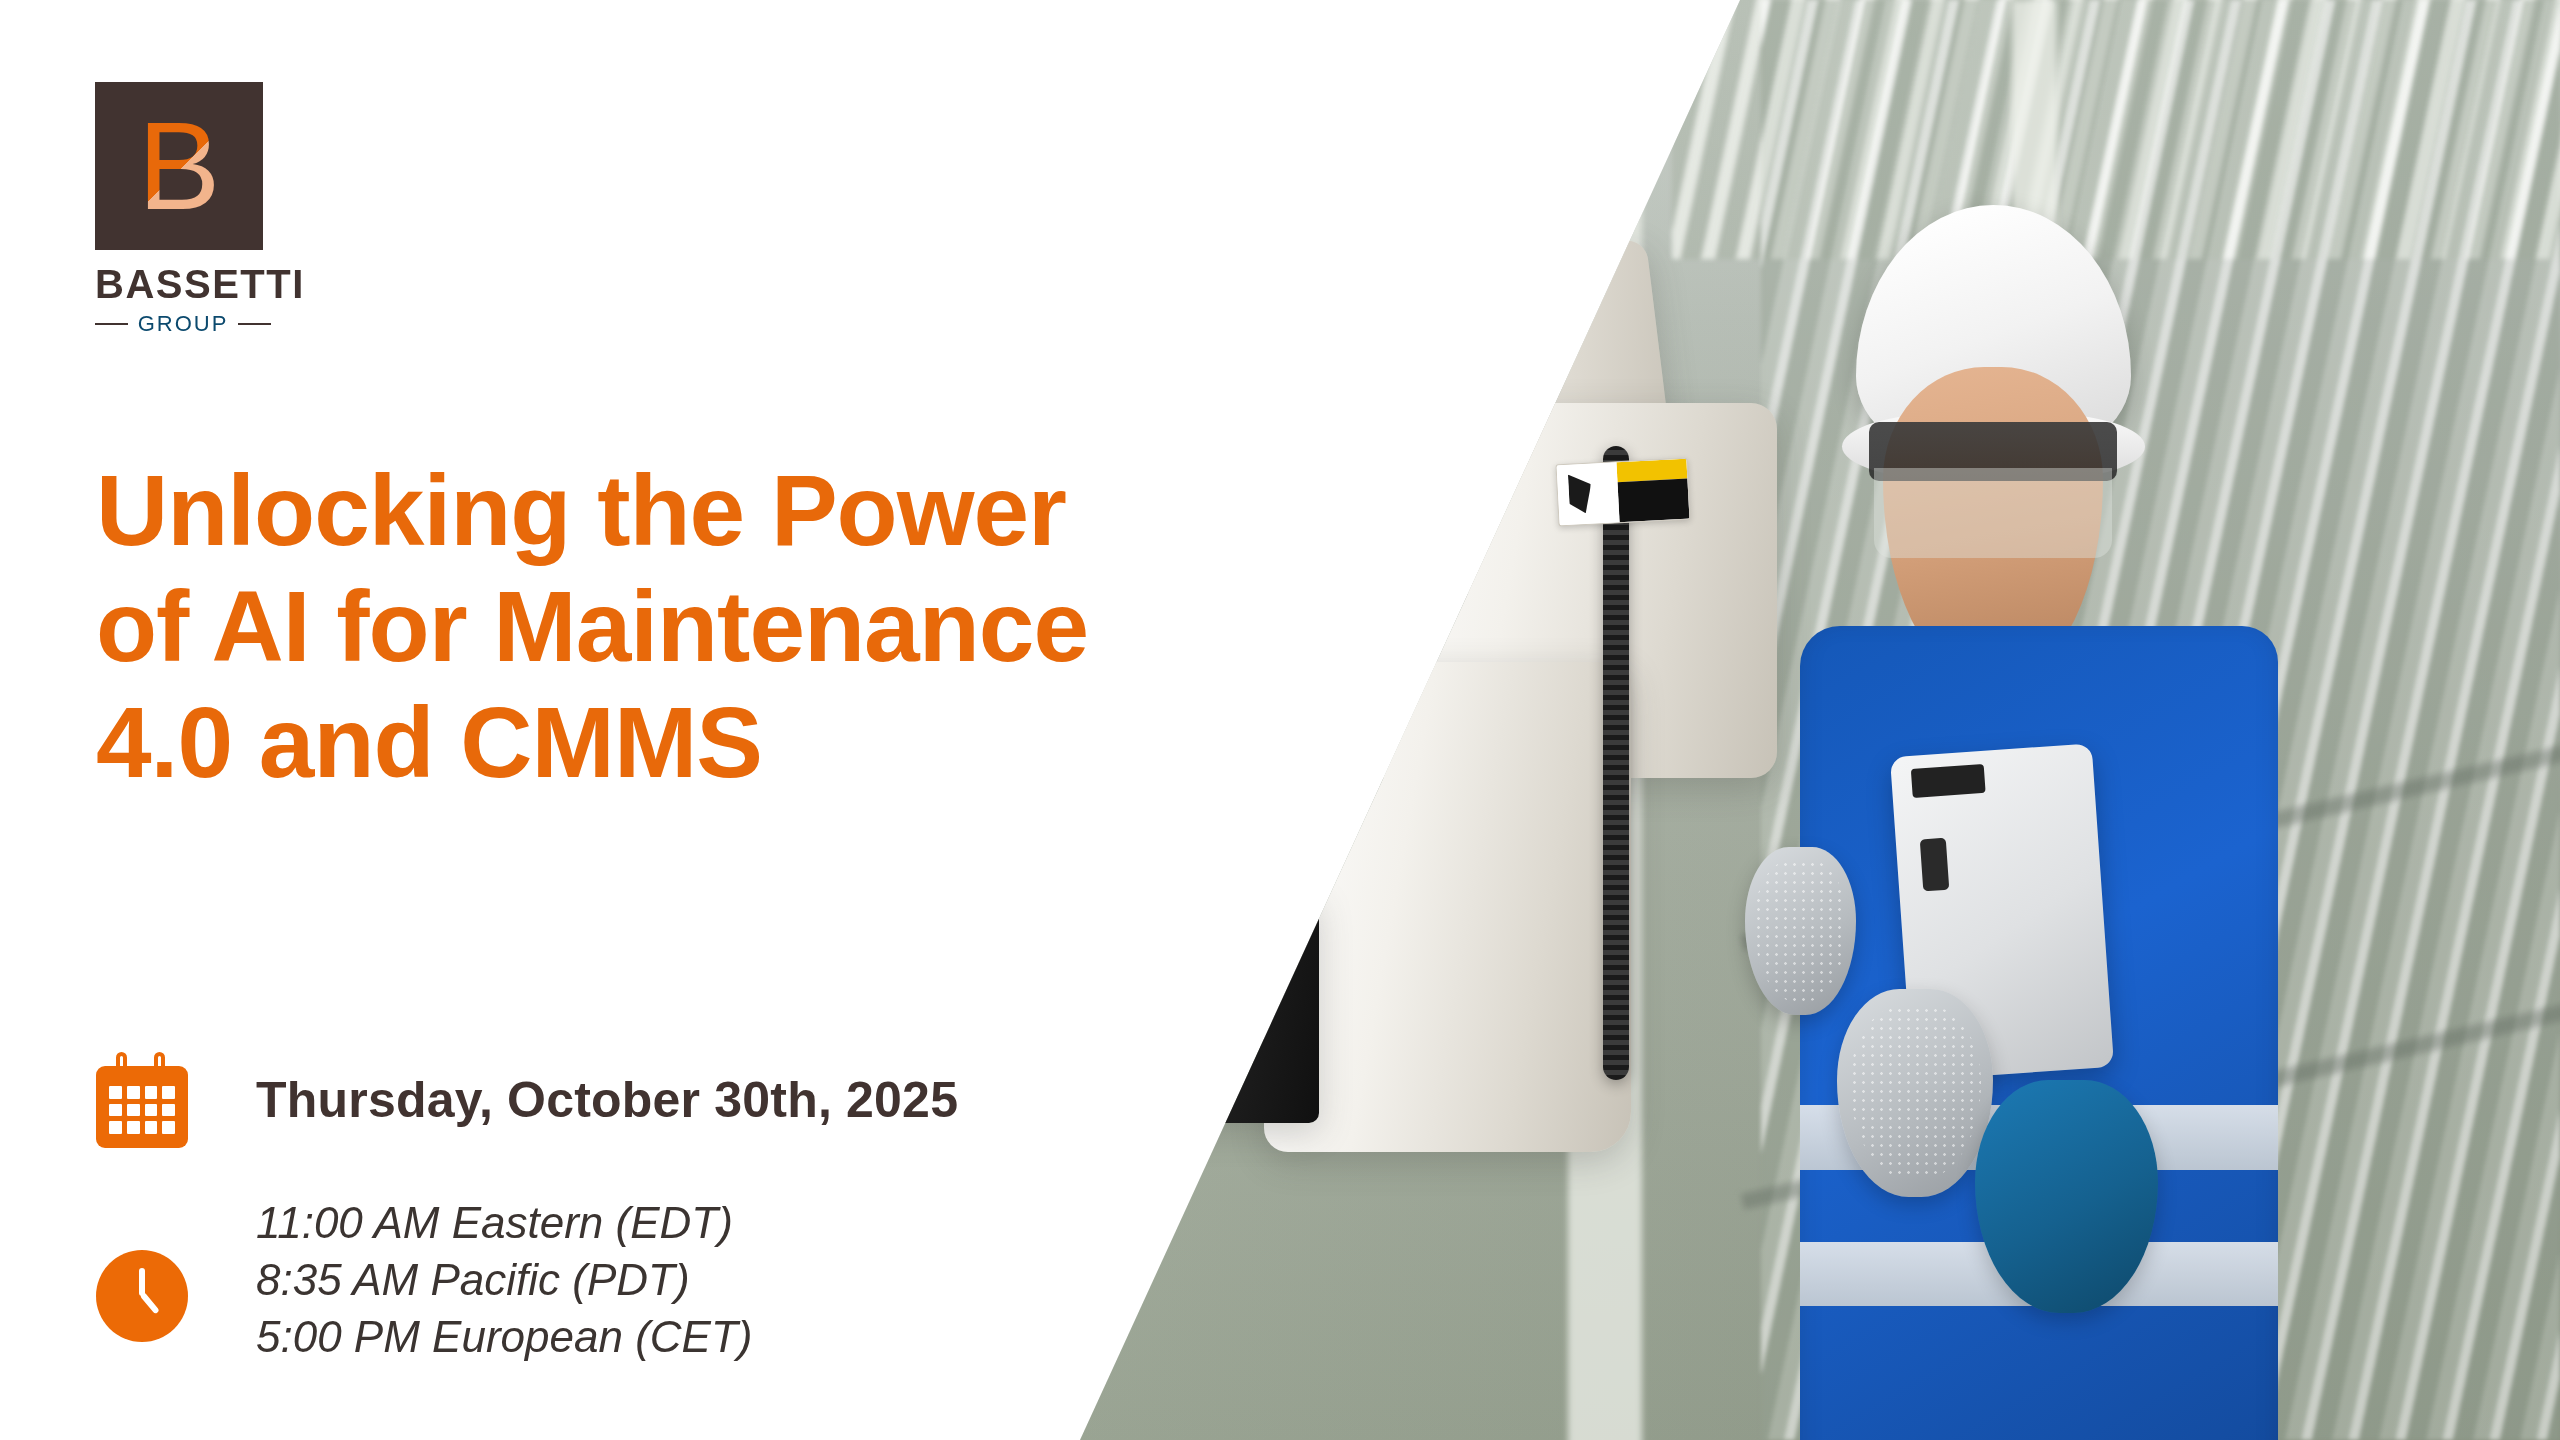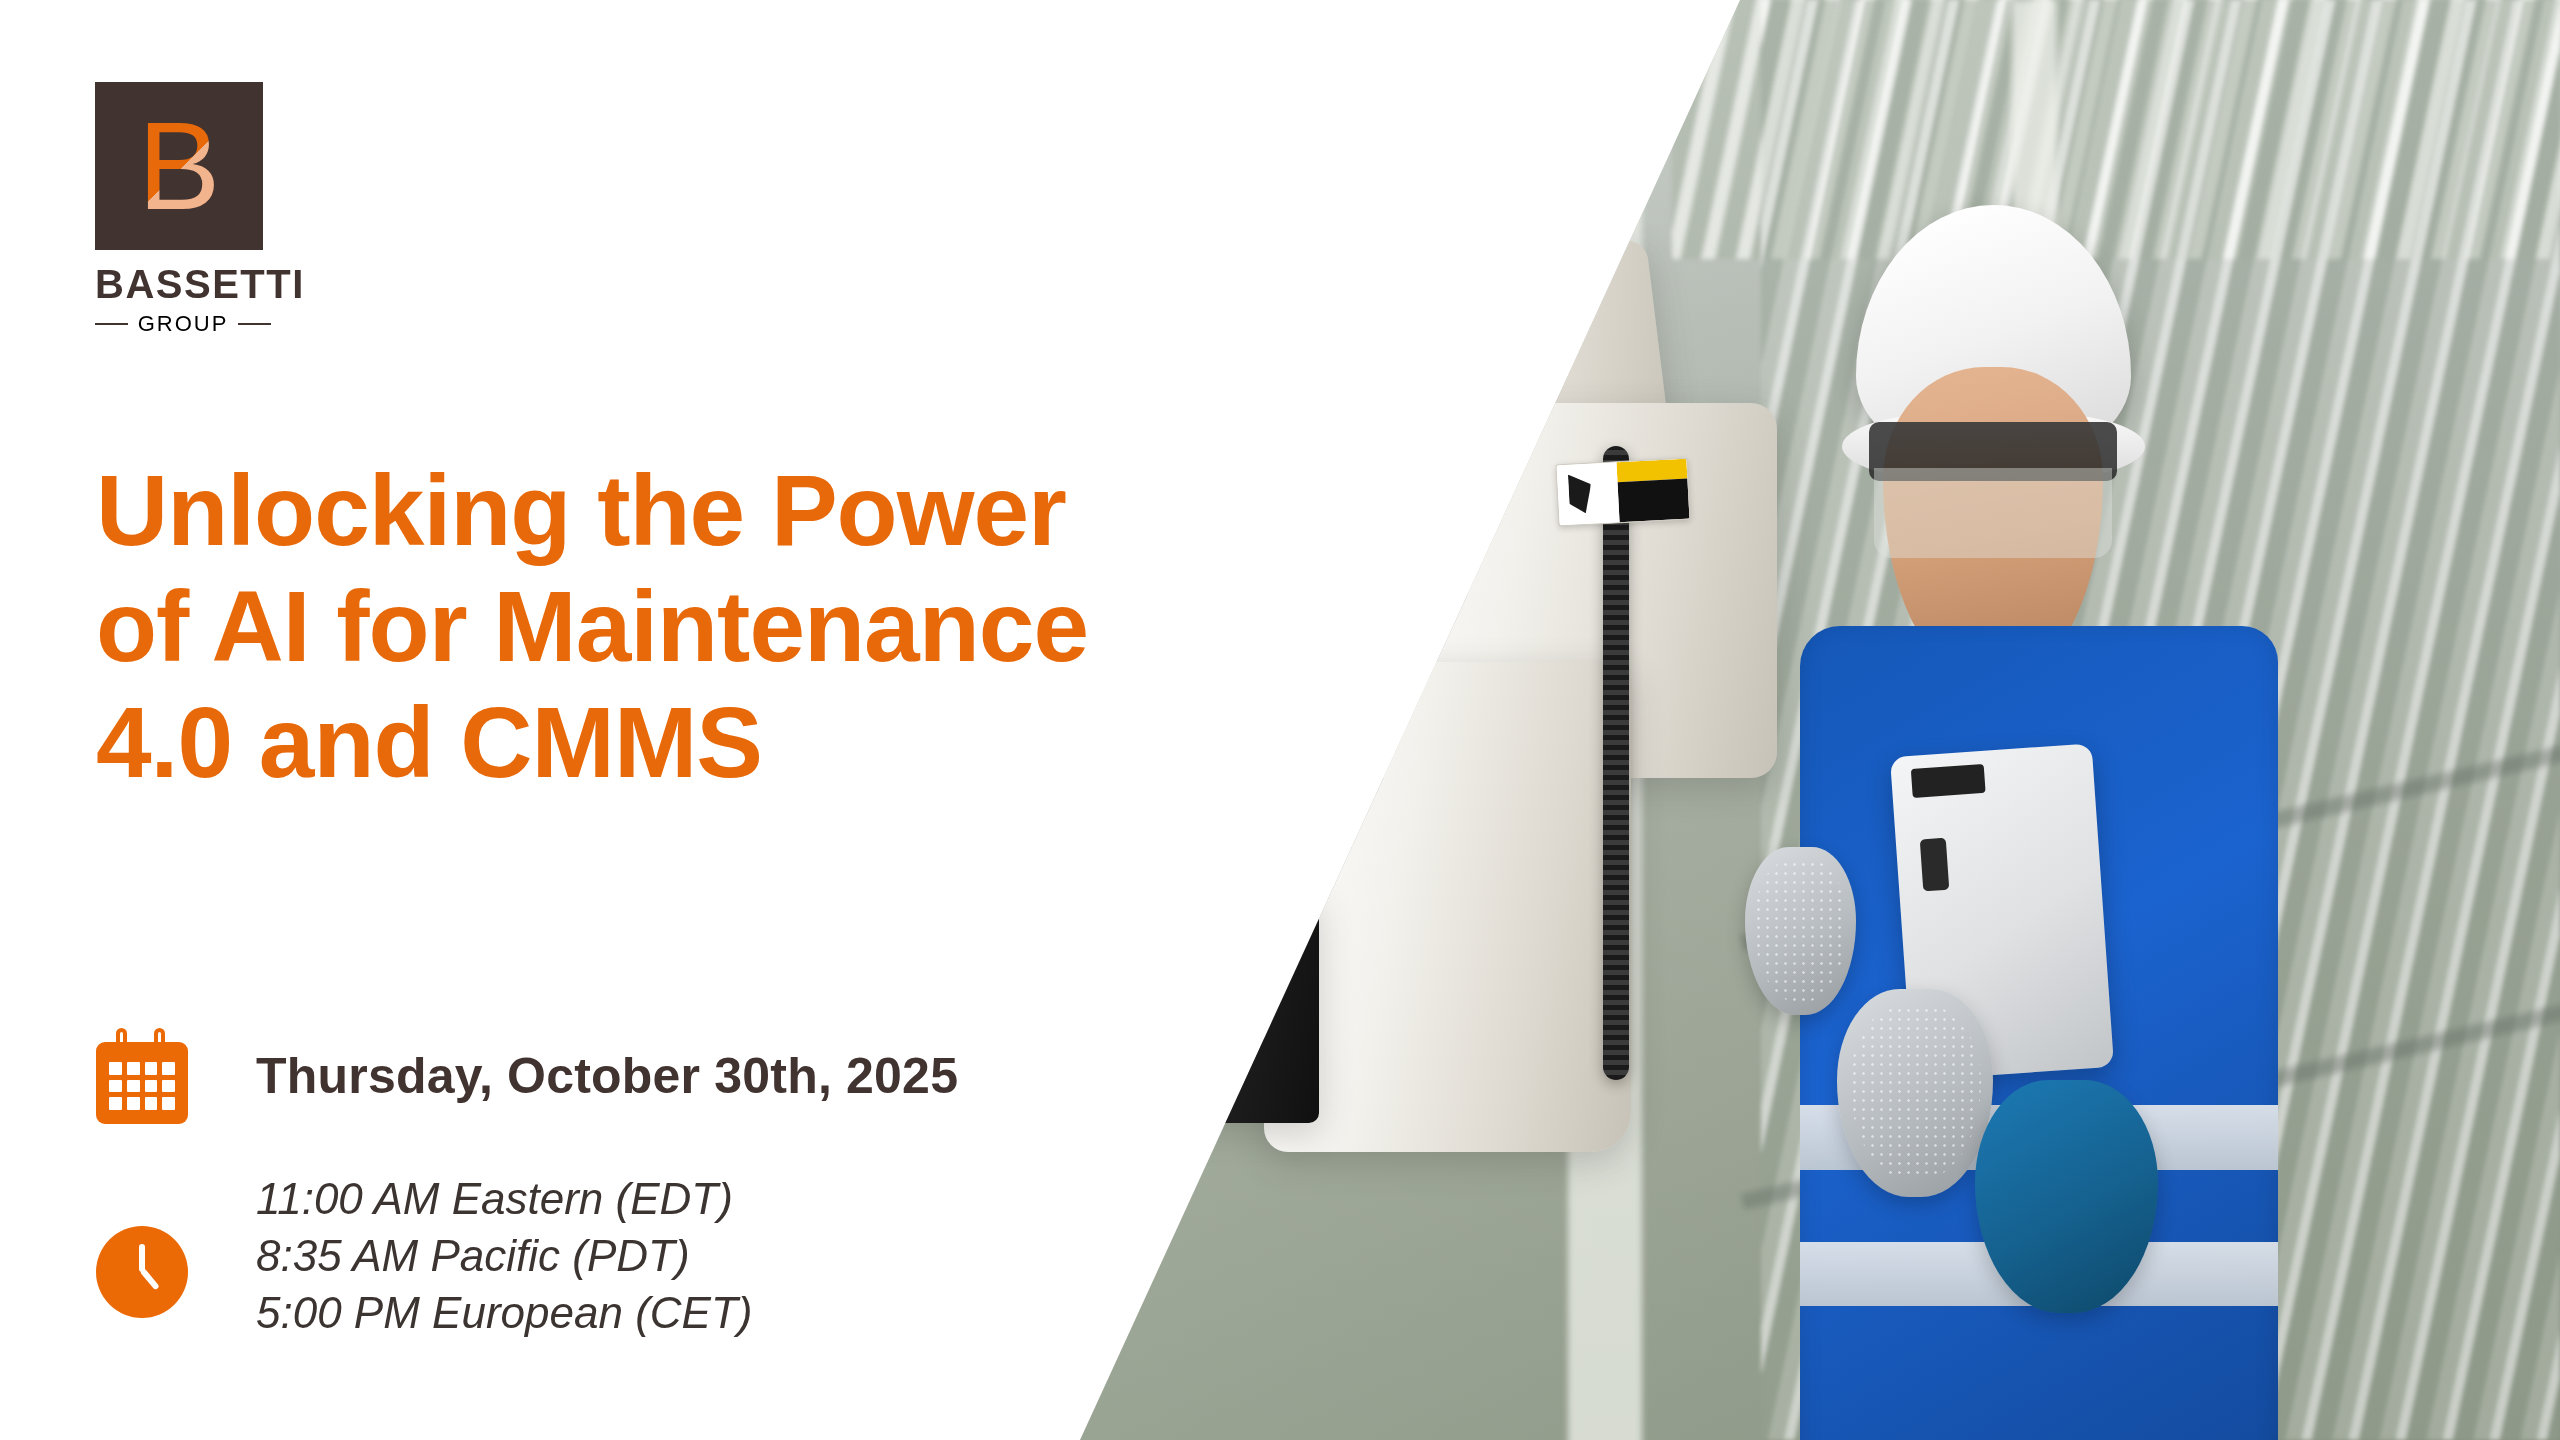--- a/index.html
+++ b/index.html
@@ -251,40 +251,40 @@
     gap:10px;
     width:176px;
   }
   .logo-sub .rule {
     flex:1 1 auto; height:2px; background:#413330;
   }
   .logo-sub .word {
     font-family:"Liberation Sans", sans-serif;
     font-size:22px;
     letter-spacing:2px;
-    color:#000000;
+    color:#0c4a6e;
     line-height:1;
   }
 
   
   .headline {
     position:absolute;
     left:96px; top:452px;
     width:1440px;
     font-family:"Liberation Sans", sans-serif;
     font-weight:bold;
     font-size:100px;
     line-height:1.16;
     letter-spacing:-1px;
     color:#E8690A;
   }
   .headline .ln { display:block; white-space:nowrap; }
 
   
-  .info { position:absolute; left:96px; top:1028px; width:1100px; }
+  .info { position:absolute; left:96px; top:1052px; width:1100px; }
 
   .info-row { display:flex; align-items:flex-start; }
   .info-row.date { align-items:center; }
 
   .icon-slot {
     width:160px; flex:0 0 160px;
     display:flex; justify-content:flex-start; align-items:center;
   }
 
   

